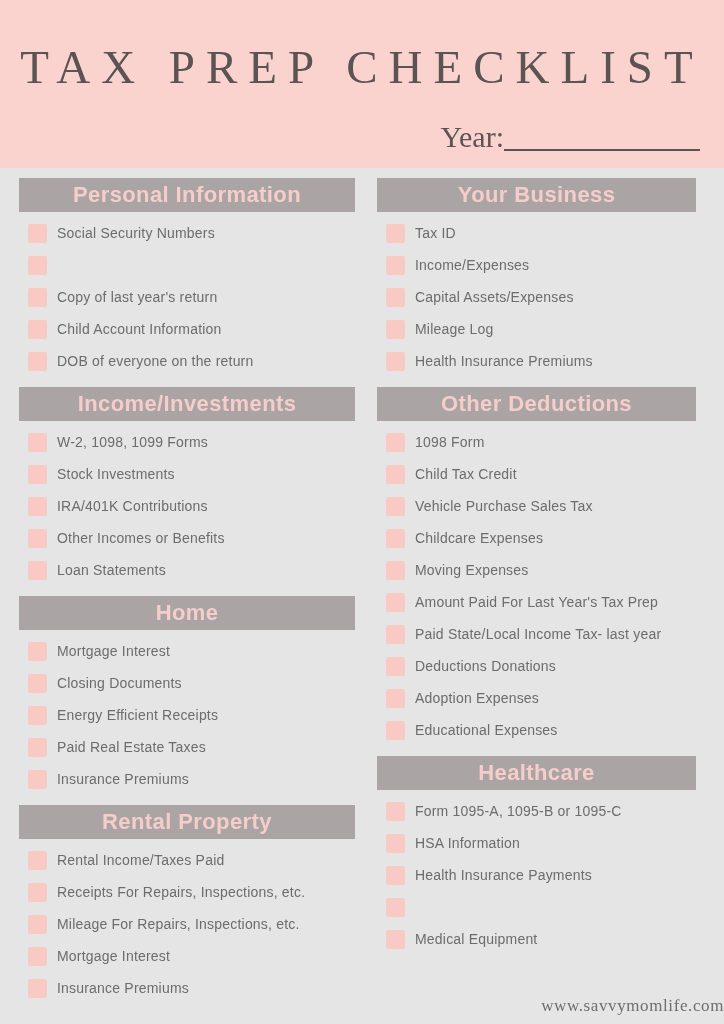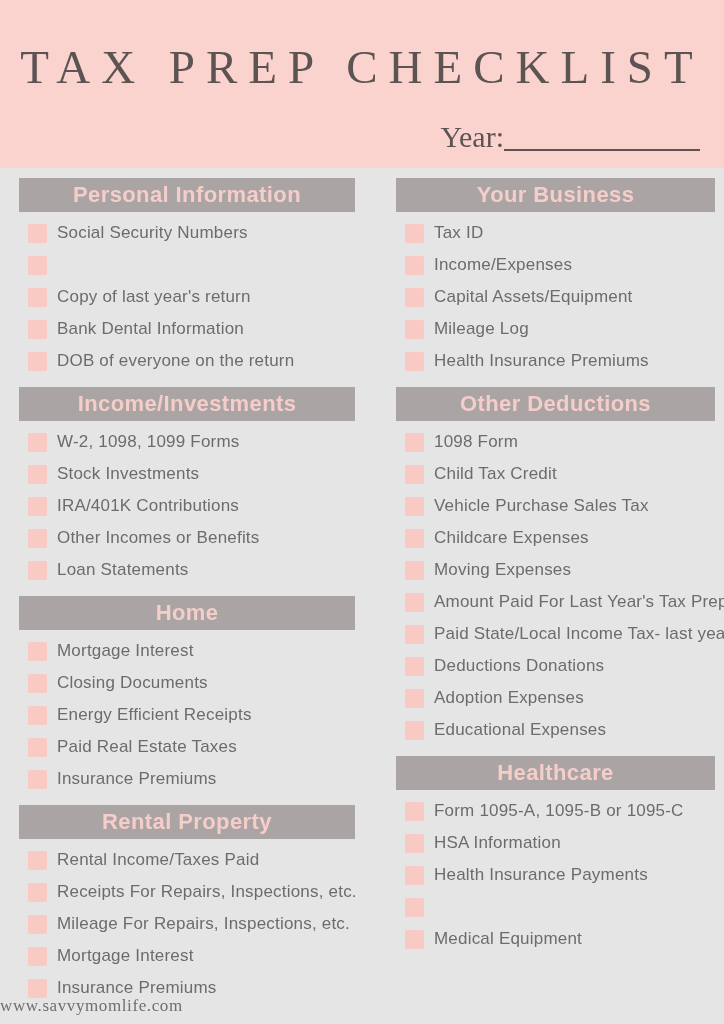--- a/index.html
+++ b/index.html
@@ -47,21 +47,21 @@
     display: inline-block;
     width: 196px;
     height: 0;
     border-bottom: 2px solid var(--title-color, #5c5353);
     margin-bottom: 3px;
   }
   
   .columns {
     display: flex;
     padding: 10px 0 0 19px;
-    gap: 41px;
+    gap: 22px;
   }
   .col { width: 336px; flex: none; }
   .col.col-right { width: 319px; }
   .section { margin-bottom: 10px; }
   .section-header {
     height: 34px;
     line-height: 34px;
     background: var(--bar-bg, #aba4a4);
     color: var(--bar-text, #f5cdc9);
     text-align: center;
@@ -83,32 +83,32 @@
   }
   .checkbox {
     flex: none;
     width: 19px;
     height: 19px;
     margin-right: 10px;
     border-radius: 2px;
     background: var(--checkbox-bg, #f9c9c4);
   }
   .item-label {
-    font-size: 17px;
+    font-size: 14px;
     letter-spacing: 0.2px;
     color: var(--item-text, #6b6c6e);
     white-space: nowrap;
   }
   
   .site-footer {
     position: absolute;
-    left: 0;
+    left: 8px;
     right: 0;
     bottom: 8px;
-    text-align: left;
+    text-align: right;
     font-family: "Liberation Serif", "DejaVu Serif", serif;
     font-size: 17px;
     letter-spacing: 0.6px;
     color: #6e6e6e;
   }
 </style>
 </head>
 <body>
 
 <div class="page">
@@ -132,21 +132,21 @@
             </li>
             <li class="item">
               <span class="checkbox"></span>
             </li>
             <li class="item">
               <span class="checkbox"></span>
               <span class="item-label">Copy of last year's return</span>
             </li>
             <li class="item">
               <span class="checkbox"></span>
-              <span class="item-label">Bank Dental Information</span>
+              <span class="item-label">Child Account Information</span>
             </li>
             <li class="item">
               <span class="checkbox"></span>
               <span class="item-label">DOB of everyone on the return</span>
             </li>
           </ul>
         </section>
         <section class="section">
           <div class="section-header">Income/Investments</div>
           <ul class="items">
@@ -230,21 +230,21 @@
             <li class="item">
               <span class="checkbox"></span>
               <span class="item-label">Tax ID</span>
             </li>
             <li class="item">
               <span class="checkbox"></span>
               <span class="item-label">Income/Expenses</span>
             </li>
             <li class="item">
               <span class="checkbox"></span>
-              <span class="item-label">Capital Assets/Equipment</span>
+              <span class="item-label">Capital Assets/Expenses</span>
             </li>
             <li class="item">
               <span class="checkbox"></span>
               <span class="item-label">Mileage Log</span>
             </li>
             <li class="item">
               <span class="checkbox"></span>
               <span class="item-label">Health Insurance Premiums</span>
             </li>
           </ul>

